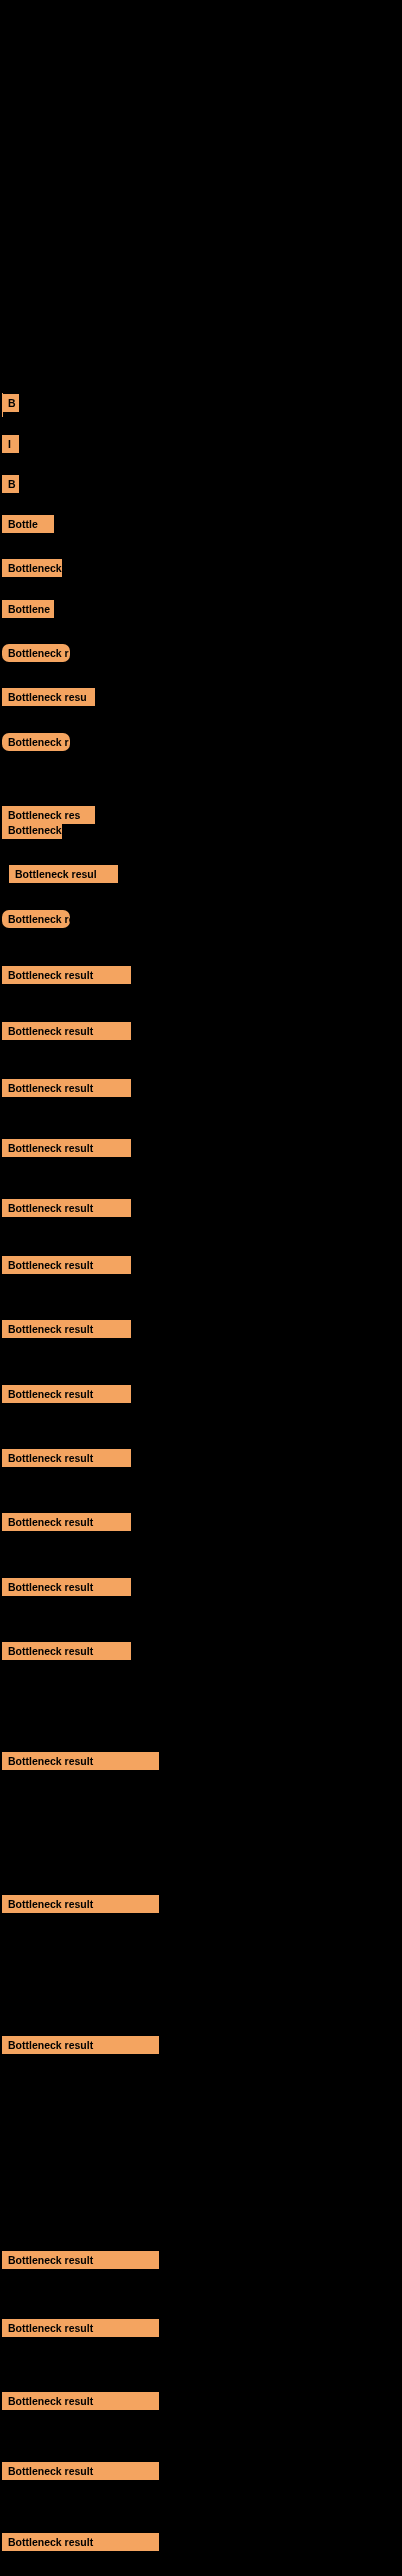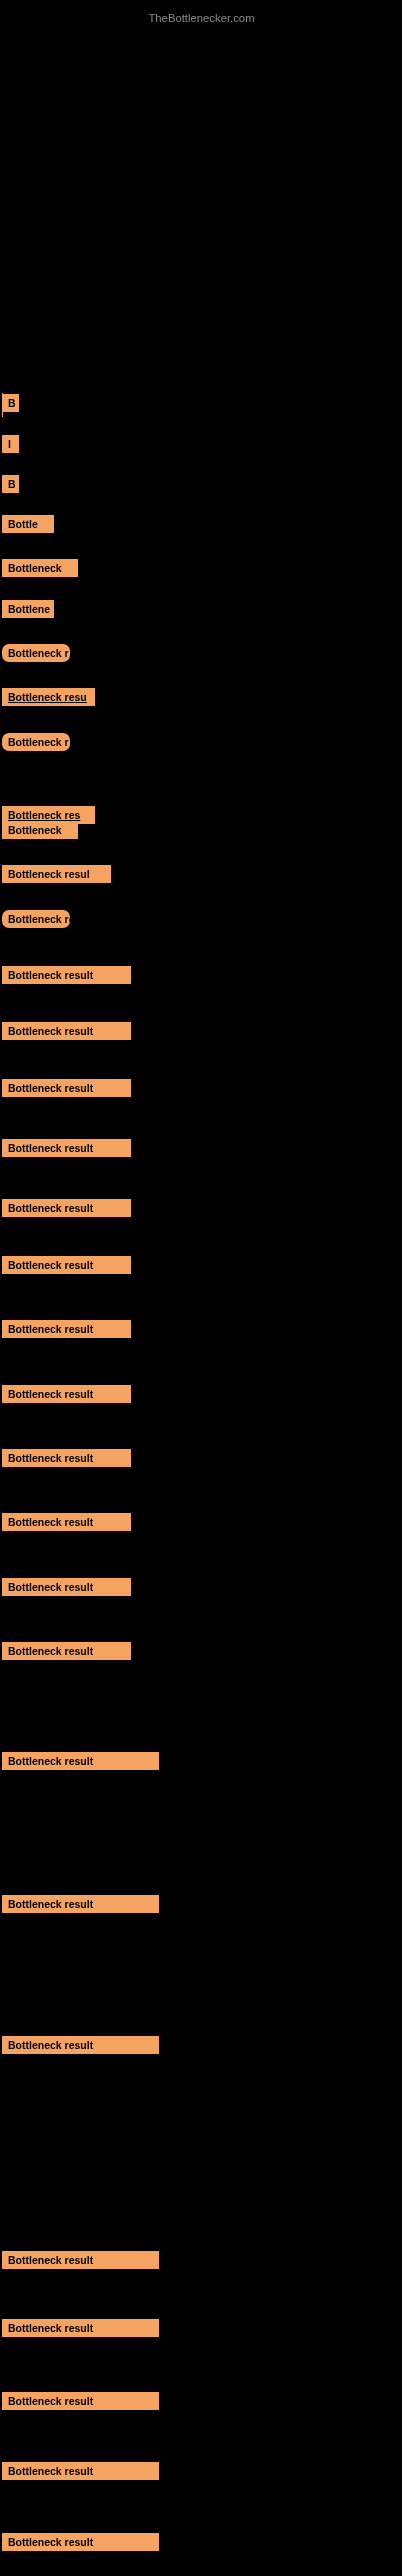--- a/index.html
+++ b/index.html
@@ -47,59 +47,56 @@
     }
 
     .row {
       position: absolute;
       left: 1.6px;
     }
 
     
     .w-tiny { width: 17.7px; }
     .w-medium-s { width: 52px; }
-    .w-medium { width: 76px; }
+    .w-medium { width: 60px; }
     .w-medium-l { width: 68px; border-radius: 7px; }
-    .w-large { width: 93px; text-decoration: underline; }
+    .w-large { width: 93px; }
     .w-larger { width: 109px; }
     .w-xlarge { width: 129px; }
     .w-full { width: 157px; }
 
     .label-divider {
       position: absolute;
       left: 1.6px;
       width: 1.6px;
       height: 24px;
       background-color: #F4A460;
     }
   </style>
 </head>
 <body>
 
 <div class="content-area">
 
-  <div class="site-title">
-    <span>TheBottlenecker.com</span>
-  </div>
 
   <div class="label-divider" style="top: 393px;"></div>
 
   <div id="rows-container">
       <div class="row" style="top: 394px;"><div class="bottleneck-label w-tiny">B</div></div>
       <div class="row" style="top: 435px;"><div class="bottleneck-label w-tiny">I</div></div>
       <div class="row" style="top: 475px;"><div class="bottleneck-label w-tiny">B</div></div>
       <div class="row" style="top: 515px;"><div class="bottleneck-label w-medium-s">Bottle</div></div>
       <div class="row" style="top: 559px;"><div class="bottleneck-label w-medium">Bottleneck</div></div>
       <div class="row" style="top: 600px;"><div class="bottleneck-label w-medium-s">Bottlene</div></div>
       <div class="row" style="top: 644px;"><div class="bottleneck-label w-medium-l">Bottleneck r</div></div>
       <div class="row" style="top: 688px;"><div class="bottleneck-label w-large">Bottleneck resu</div></div>
       <div class="row" style="top: 733px;"><div class="bottleneck-label w-medium-l">Bottleneck r</div></div>
       <div class="row" style="top: 806px;"><div class="bottleneck-label w-large">Bottleneck res</div></div>
       <div class="row" style="top: 821px;"><div class="bottleneck-label w-medium">Bottleneck</div></div>
-      <div class="row" style="top: 865px;"><div class="bottleneck-label w-larger">Bottleneck resul</div></div>
+      <div class="row" style="top: 865px; margin-left: 7px;"><div class="bottleneck-label w-larger">Bottleneck resul</div></div>
       <div class="row" style="top: 910px; text-decoration: underline;"><div class="bottleneck-label w-medium-l">Bottleneck re</div></div>
       <div class="row" style="top: 966px;"><div class="bottleneck-label w-xlarge">Bottleneck result</div></div>
       <div class="row" style="top: 1022px;"><div class="bottleneck-label w-xlarge">Bottleneck result</div></div>
       <div class="row" style="top: 1079px;"><div class="bottleneck-label w-xlarge">Bottleneck result</div></div>
       <div class="row" style="top: 1139px;"><div class="bottleneck-label w-xlarge">Bottleneck result</div></div>
       <div class="row" style="top: 1199px;"><div class="bottleneck-label w-xlarge">Bottleneck result</div></div>
       <div class="row" style="top: 1256px;"><div class="bottleneck-label w-xlarge">Bottleneck result</div></div>
       <div class="row" style="top: 1320px;"><div class="bottleneck-label w-xlarge">Bottleneck result</div></div>
       <div class="row" style="top: 1385px;"><div class="bottleneck-label w-xlarge">Bottleneck result</div></div>
       <div class="row" style="top: 1449px;"><div class="bottleneck-label w-xlarge">Bottleneck result</div></div>

